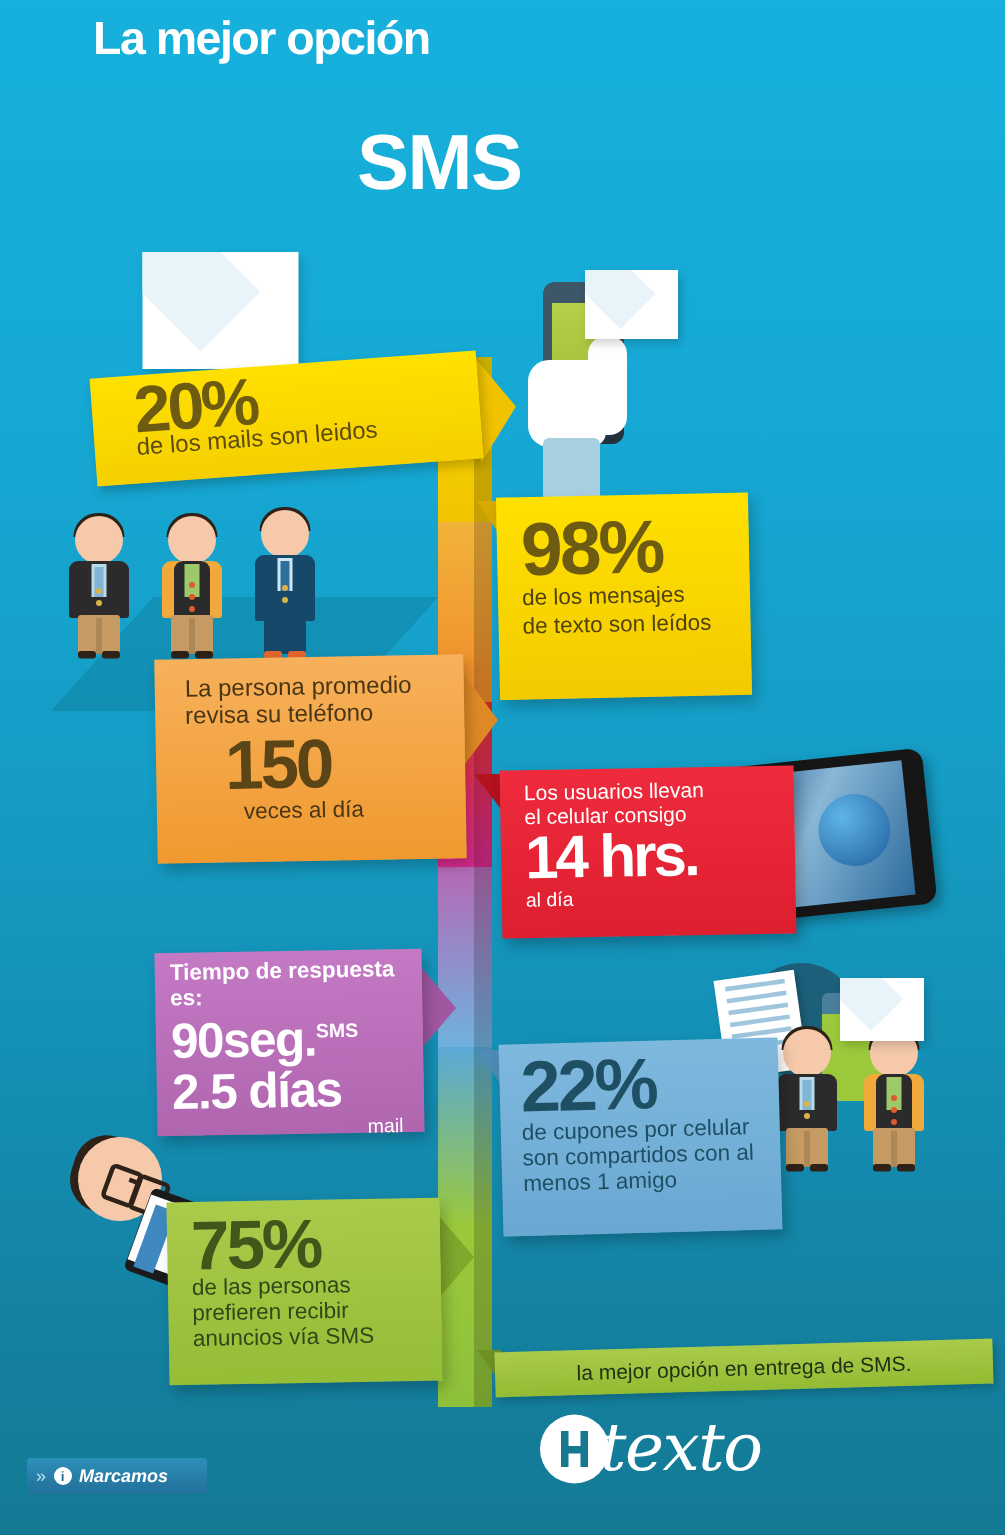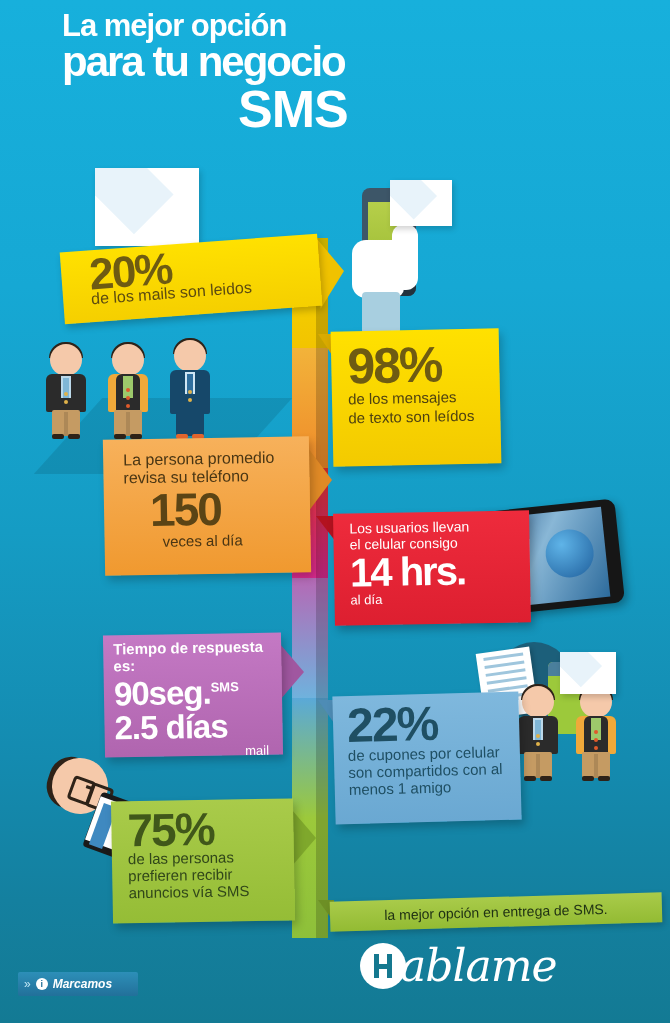--- a/index.html
+++ b/index.html
@@ -172,21 +172,20 @@
   .greenphone{position:absolute;left:548px;top:662px;width:40px;height:72px;background:#9cc93b;border-radius:5px;}
   .greenphone .top{position:absolute;left:0;top:0;width:100%;height:14px;background:#4a7f9c;border-radius:5px 5px 0 0;}
 </style>
 </head>
 <body>
 
 <div id="poster">
 
   <div class="hdr">
     <div class="l1">La mejor opción</div>
-    <div class="l2">para tu negocio</div>
     <div class="l3">SMS</div>
   </div>
 
   <div class="spine">
     <i class="sp1"></i>
     <i class="sp2"></i>
     <i class="sp3"></i>
     <i class="sp4"></i>
     <i class="sp5"></i>
     <i class="sp6"></i>
@@ -364,21 +363,21 @@
     <div class="sub">anuncios vía SMS</div>
   </div>
 
   <div class="tagfold"></div>
   <div class="tag">la mejor opción en entrega de SMS.</div>
 
   <div class="logo">
     <div class="circ">
         <div class="bar"></div>
       </div>
-    <div class="word">ablame</div>
+    <div class="word">texto</div>
   </div>
 
   <div class="marcamos">
     <span class="arr">»</span>
     <span class="dot">i</span>
     <span class="txt">Marcamos</span>
   </div>
 
 
 </div>

